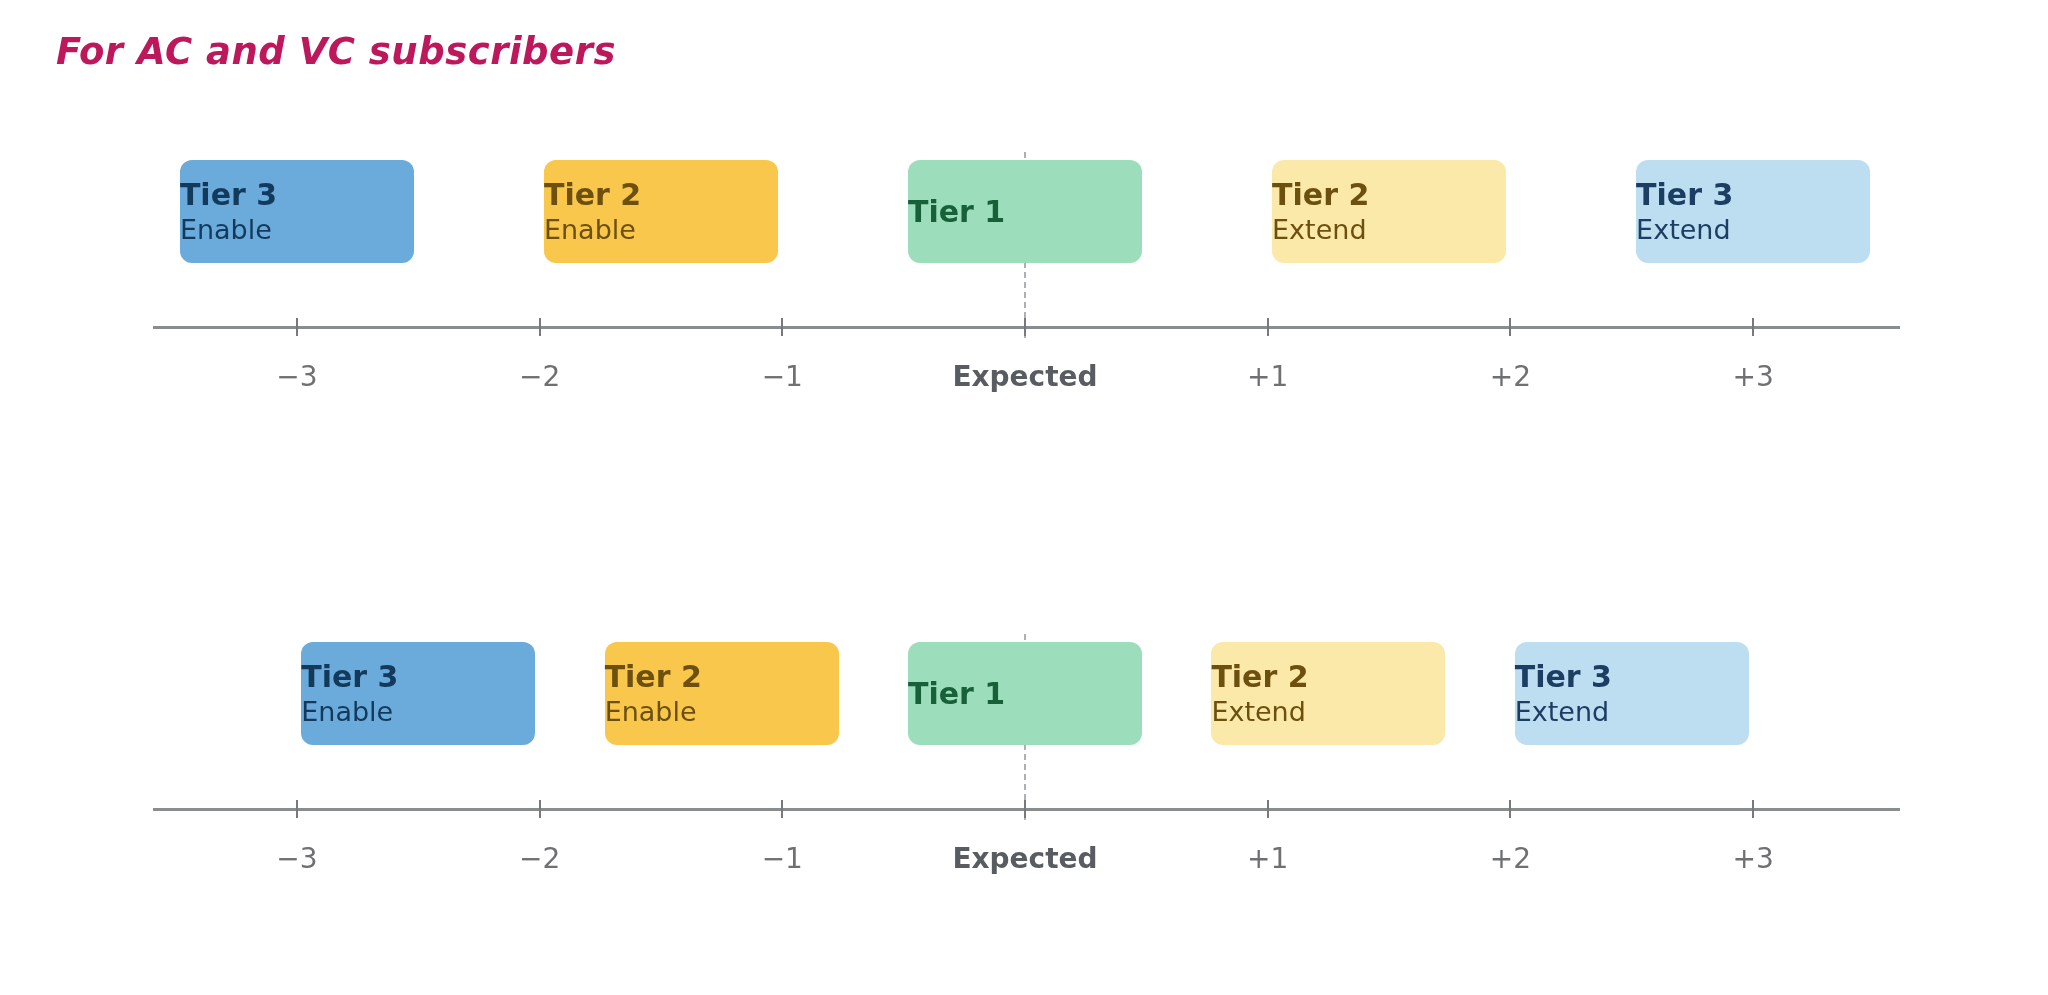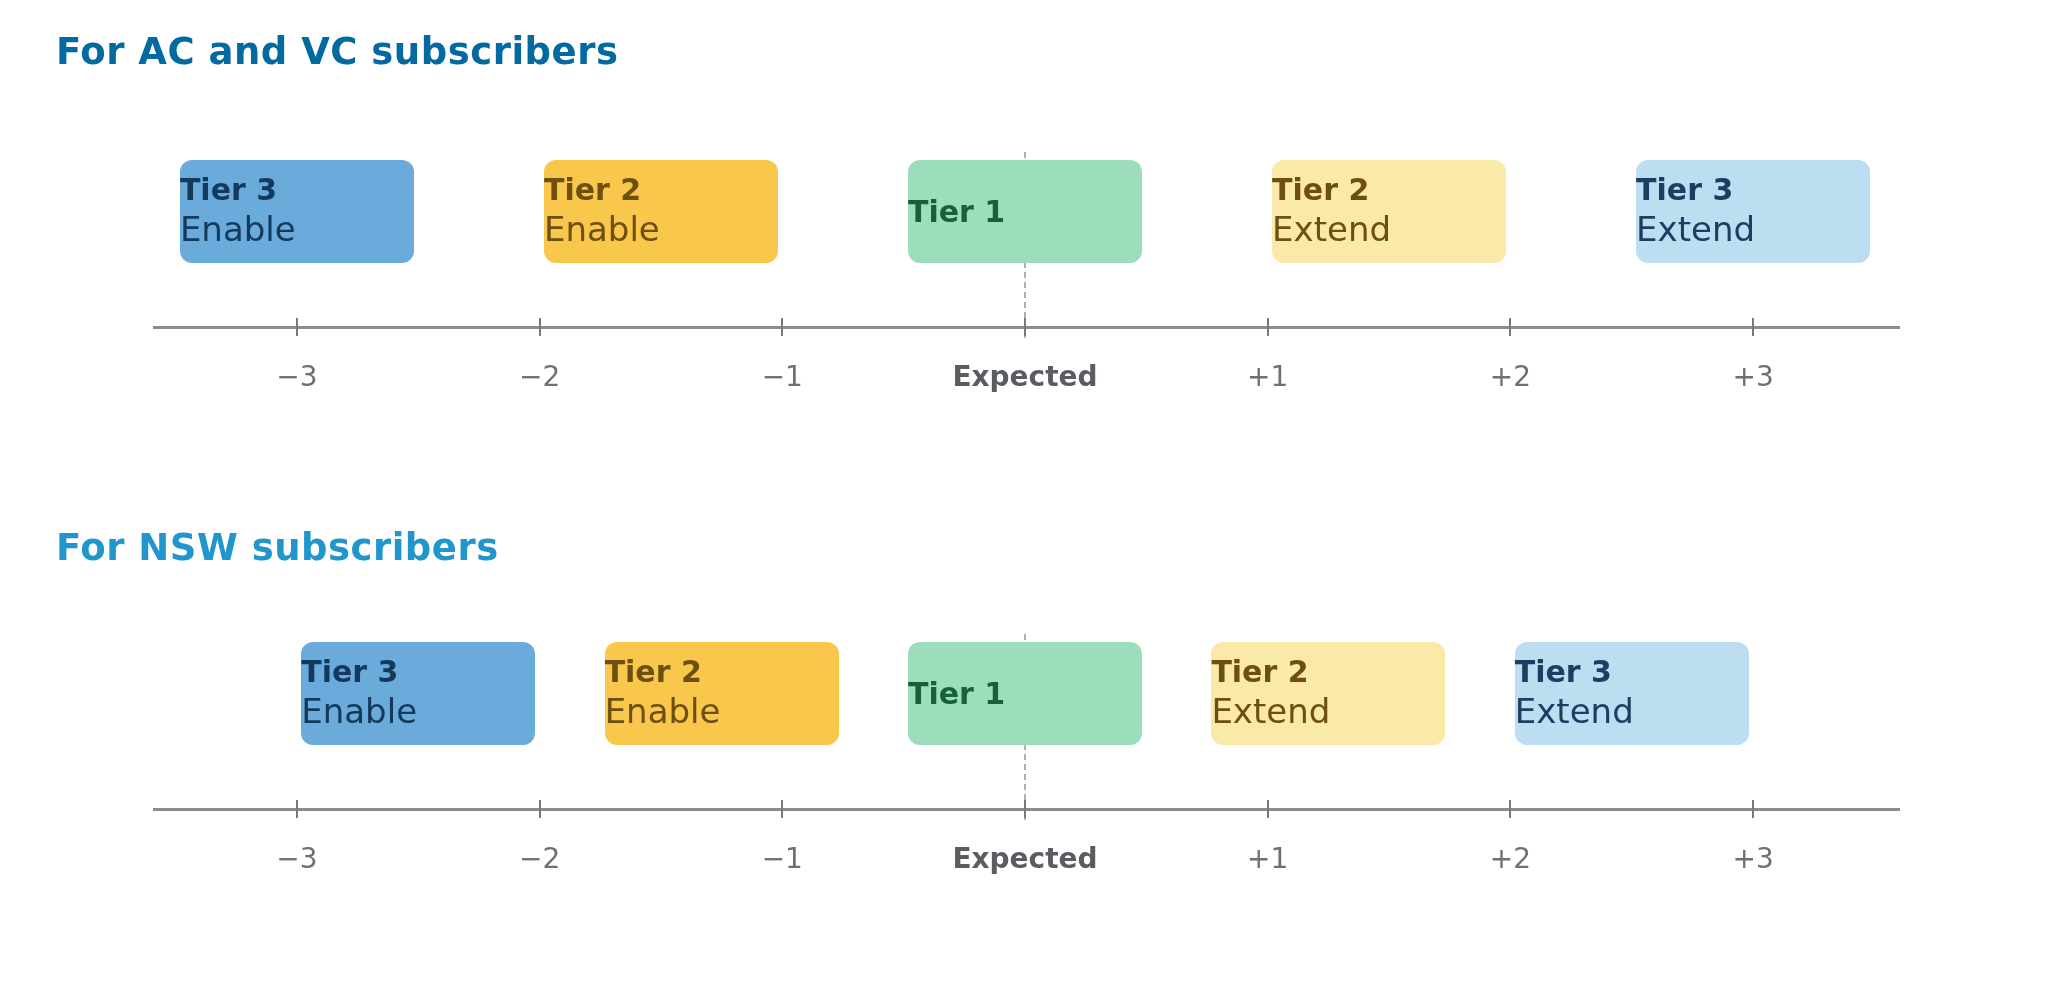--- a/index.html
+++ b/index.html
@@ -11,29 +11,29 @@
   .sec-title{position:absolute;left:56px;top:30px;margin:0;font-size:37px;font-weight:bold;letter-spacing:0.5px;}
   .panel-2 .sec-title{top:44px;}
   .dash{position:absolute;left:1024px;top:152px;height:186px;width:0;border-left:2px dashed #aeb1b4;}
   .axis-line{position:absolute;left:153px;top:326px;width:1747px;height:3px;}
   .tick{position:absolute;top:318px;width:2px;height:18px;}
   .tick-label{position:absolute;top:360px;font-size:28px;transform:translateX(-50%);white-space:nowrap;}
   .tick-label.emphasis{font-weight:bold;text-align:right;}
   .tbox{position:absolute;top:160px;width:234px;height:103px;border-radius:12px;
         display:flex;flex-direction:column;justify-content:center;}
   .tbox .t{font-size:30px;font-weight:bold;line-height:1.2;}
-  .tbox .s{font-size:34px;line-height:1.25;}
+  .tbox .s{font-size:27px;line-height:1.25;}
 </style>
 </head>
 <body>
 
 <div class="canvas">
 
   <section class="panel panel-1">
-    <h2 class="sec-title" style="color: #0369a1;">For AC and VC subscribers</h2>
+    <h2 class="sec-title" style="color: #be185d; font-style: italic;">For AC and VC subscribers</h2>
     <div class="dash" style="border-left-color: rgb(174, 177, 180);"></div>
     <div class="boxes">
         <div class="tbox" style="left: 179.9px; background: rgb(106, 171, 219); color: rgb(19, 58, 92);">
           <div class="t">Tier 3</div>
           <div class="s">Enable</div>
         </div>
         <div class="tbox" style="left: 543.95px; background: rgb(248, 199, 75); color: rgb(109, 80, 15);">
           <div class="t">Tier 2</div>
           <div class="s">Enable</div>
         </div>
@@ -62,21 +62,20 @@
         <div class="tick" style="left: 1266.7px; background: rgb(119, 121, 124);"></div>
         <div class="tick-label" style="left: 1267.7px; color: rgb(110, 112, 114);">+1</div>
         <div class="tick" style="left: 1509.4px; background: rgb(119, 121, 124);"></div>
         <div class="tick-label" style="left: 1510.4px; color: rgb(110, 112, 114);">+2</div>
         <div class="tick" style="left: 1752.1px; background: rgb(119, 121, 124);"></div>
         <div class="tick-label" style="left: 1753.1px; color: rgb(110, 112, 114);">+3</div>
       </div>
   </section>
 
   <section class="panel panel-2">
-    <h2 class="sec-title" style="color: rgb(32, 150, 205);">For NSW subscribers</h2>
     <div class="dash" style="border-left-color: rgb(174, 177, 180);"></div>
     <div class="boxes">
         <div class="tbox" style="left: 301.25px; background: rgb(106, 171, 219); color: rgb(19, 58, 92);">
           <div class="t">Tier 3</div>
           <div class="s">Enable</div>
         </div>
         <div class="tbox" style="left: 604.625px; background: rgb(248, 199, 75); color: rgb(109, 80, 15);">
           <div class="t">Tier 2</div>
           <div class="s">Enable</div>
         </div>

